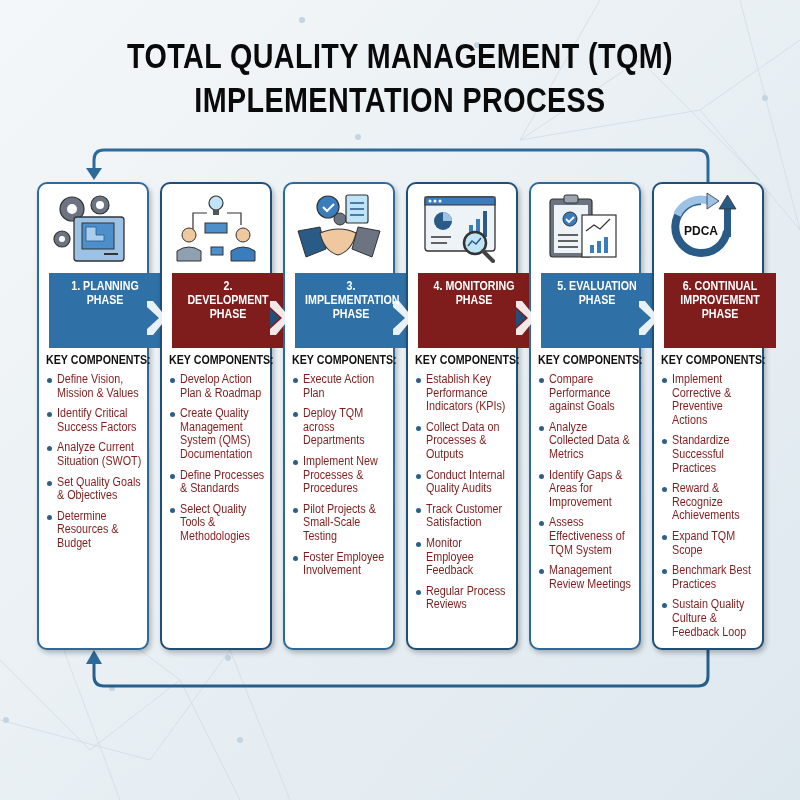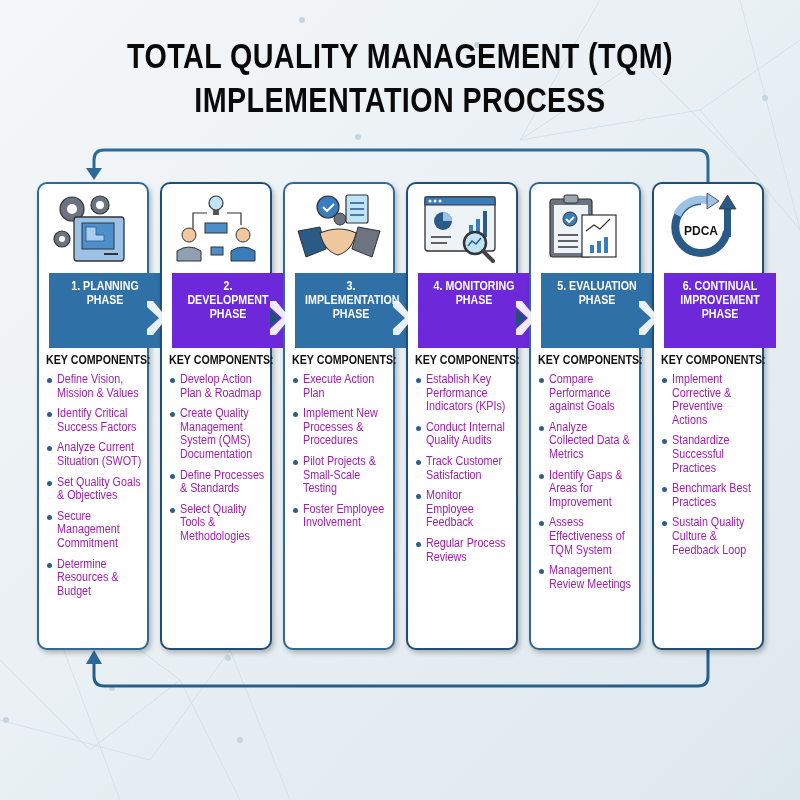--- a/index.html
+++ b/index.html
@@ -24,38 +24,38 @@
   }
   .col.dark { border-color: #1f4f78; }
   .icon-area {
     position: absolute; left: 0; top: 0; width: 108px; height: 90px;
     display: flex; align-items: center; justify-content: center;
   }
   .band {
     position: absolute; left: -2px; top: 89px; width: 112px; height: 75px;
     background: #2f70a6; color: #ffffff; text-align: center; margin-left: 12px;
   }
-  .col.dark .band { background: #6d28d9; }
+  .col.dark .band { background: #7f1d1d; }
   .band-label {
     display: block; padding-top: 6px; font-weight: bold; font-size: 13px; line-height: 14px;
     transform: scaleX(0.82); transform-origin: center top; white-space: pre-line;
   }
   .chev {
     position: absolute; top: 117px; right: -20px; width: 20px; height: 34px; z-index: 3;
   }
   .body-area {
     position: absolute; left: 0; top: 164px; width: 108px; padding: 0 6px 0 7px; box-sizing: border-box;
   }
   .kc {
     font-weight: bold; font-size: 13px; color: #111; margin-top: 4px; white-space: nowrap;
     transform: scaleX(0.82); transform-origin: left top; width: 122%;
   }
   ul { list-style: none; margin: 6px 0 0 0; padding: 0; }
   li {
-    position: relative; font-size: 12.5px; line-height: 13.6px; color: #a21caf; margin-bottom: 7px;
+    position: relative; font-size: 12.5px; line-height: 13.6px; color: #7f1d1d; margin-bottom: 7px;
     padding-left: 11px;
   }
   li .txt { display: block; transform: scaleX(0.86); transform-origin: left top; width: 118%; }
   li::before {
     content: ""; position: absolute; left: 1px; top: 5px; width: 5px; height: 5px;
     border-radius: 50%; background: #2f5f86;
   }
 </style>
 </head>
 <body>
@@ -129,23 +129,20 @@
       <li>
           <span class="txt">Identify Critical Success Factors</span>
         </li>
       <li>
           <span class="txt">Analyze Current Situation (SWOT)</span>
         </li>
       <li>
           <span class="txt">Set Quality Goals &amp; Objectives</span>
         </li>
       <li>
-          <span class="txt">Secure Management Commitment</span>
-        </li>
-      <li>
           <span class="txt">Determine Resources &amp; Budget</span>
         </li>
     </ul>
   </div>
 </div>
 
 <div class="col dark" style="left:160px">
   <div class="icon-area">
     <svg width="90" height="76" viewBox="0 0 90 76">
       <circle cx="45" cy="12" r="7" fill="#bfe3f7" stroke="#333" stroke-width="1.2"></circle>
@@ -205,20 +202,23 @@
     </div>
   <svg class="chev" viewBox="0 0 20 34">
       <polygon points="0,0 6,0 20,17 6,34 0,34 0,28 12,17 0,6" fill="#ffffff" opacity="0.9"></polygon>
       <polygon points="0,8 10,17 0,26" fill="#2f70a6"></polygon>
     </svg>
   <div class="body-area">
     <div class="kc">KEY COMPONENTS:</div>
     <ul>
       <li>
           <span class="txt">Execute Action Plan</span>
+        </li>
+      <li>
+          <span class="txt">Deploy TQM across Departments</span>
         </li>
       <li>
           <span class="txt">Implement New Processes &amp; Procedures</span>
         </li>
       <li>
           <span class="txt">Pilot Projects &amp; Small-Scale Testing</span>
         </li>
       <li>
           <span class="txt">Foster Employee Involvement</span>
         </li>
@@ -253,20 +253,23 @@
       <polygon points="0,0 6,0 20,17 6,34 0,34 0,28 12,17 0,6" fill="#ffffff" opacity="0.9"></polygon>
       <polygon points="0,8 10,17 0,26" fill="#214f7a"></polygon>
     </svg>
   <div class="body-area">
     <div class="kc">KEY COMPONENTS:</div>
     <ul>
       <li>
           <span class="txt">Establish Key Performance Indicators (KPIs)</span>
         </li>
       <li>
+          <span class="txt">Collect Data on Processes &amp; Outputs</span>
+        </li>
+      <li>
           <span class="txt">Conduct Internal Quality Audits</span>
         </li>
       <li>
           <span class="txt">Track Customer Satisfaction</span>
         </li>
       <li>
           <span class="txt">Monitor Employee Feedback</span>
         </li>
       <li>
           <span class="txt">Regular Process Reviews</span>
@@ -340,20 +343,26 @@
   <div class="body-area">
     <div class="kc">KEY COMPONENTS:</div>
     <ul>
       <li>
           <span class="txt">Implement Corrective &amp; Preventive Actions</span>
         </li>
       <li>
           <span class="txt">Standardize Successful Practices</span>
         </li>
       <li>
+          <span class="txt">Reward &amp; Recognize Achievements</span>
+        </li>
+      <li>
+          <span class="txt">Expand TQM Scope</span>
+        </li>
+      <li>
           <span class="txt">Benchmark Best Practices</span>
         </li>
       <li>
           <span class="txt">Sustain Quality Culture &amp; Feedback Loop</span>
         </li>
     </ul>
   </div>
 </div>
 
 </body></html>

